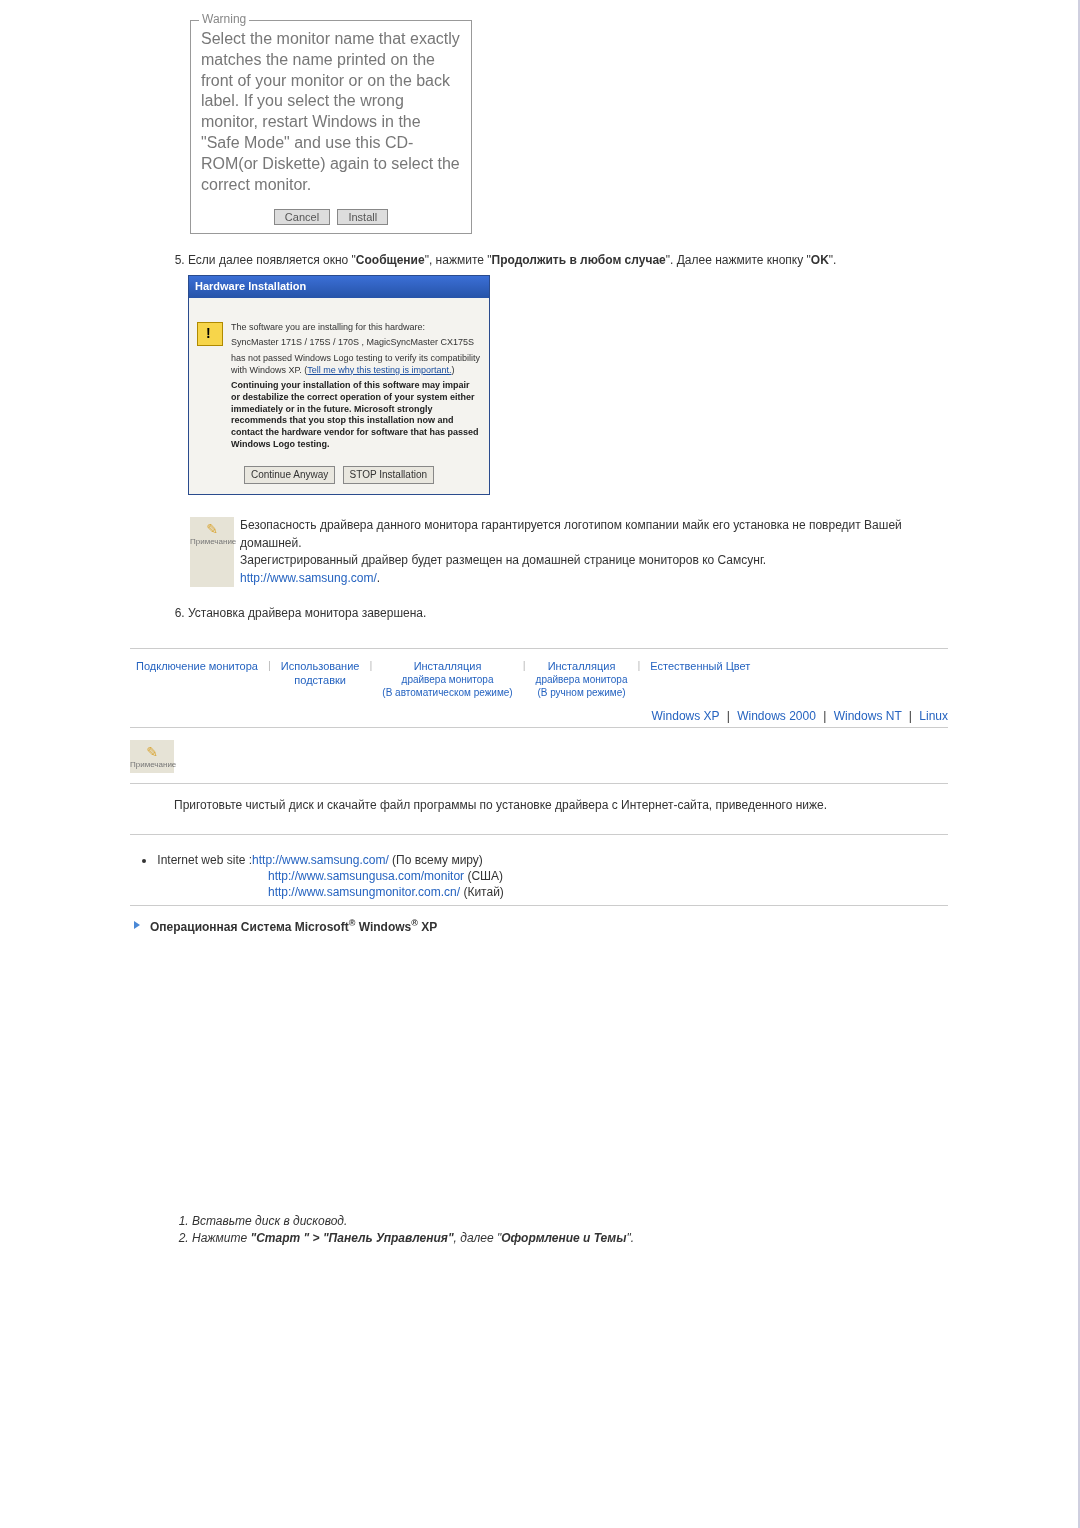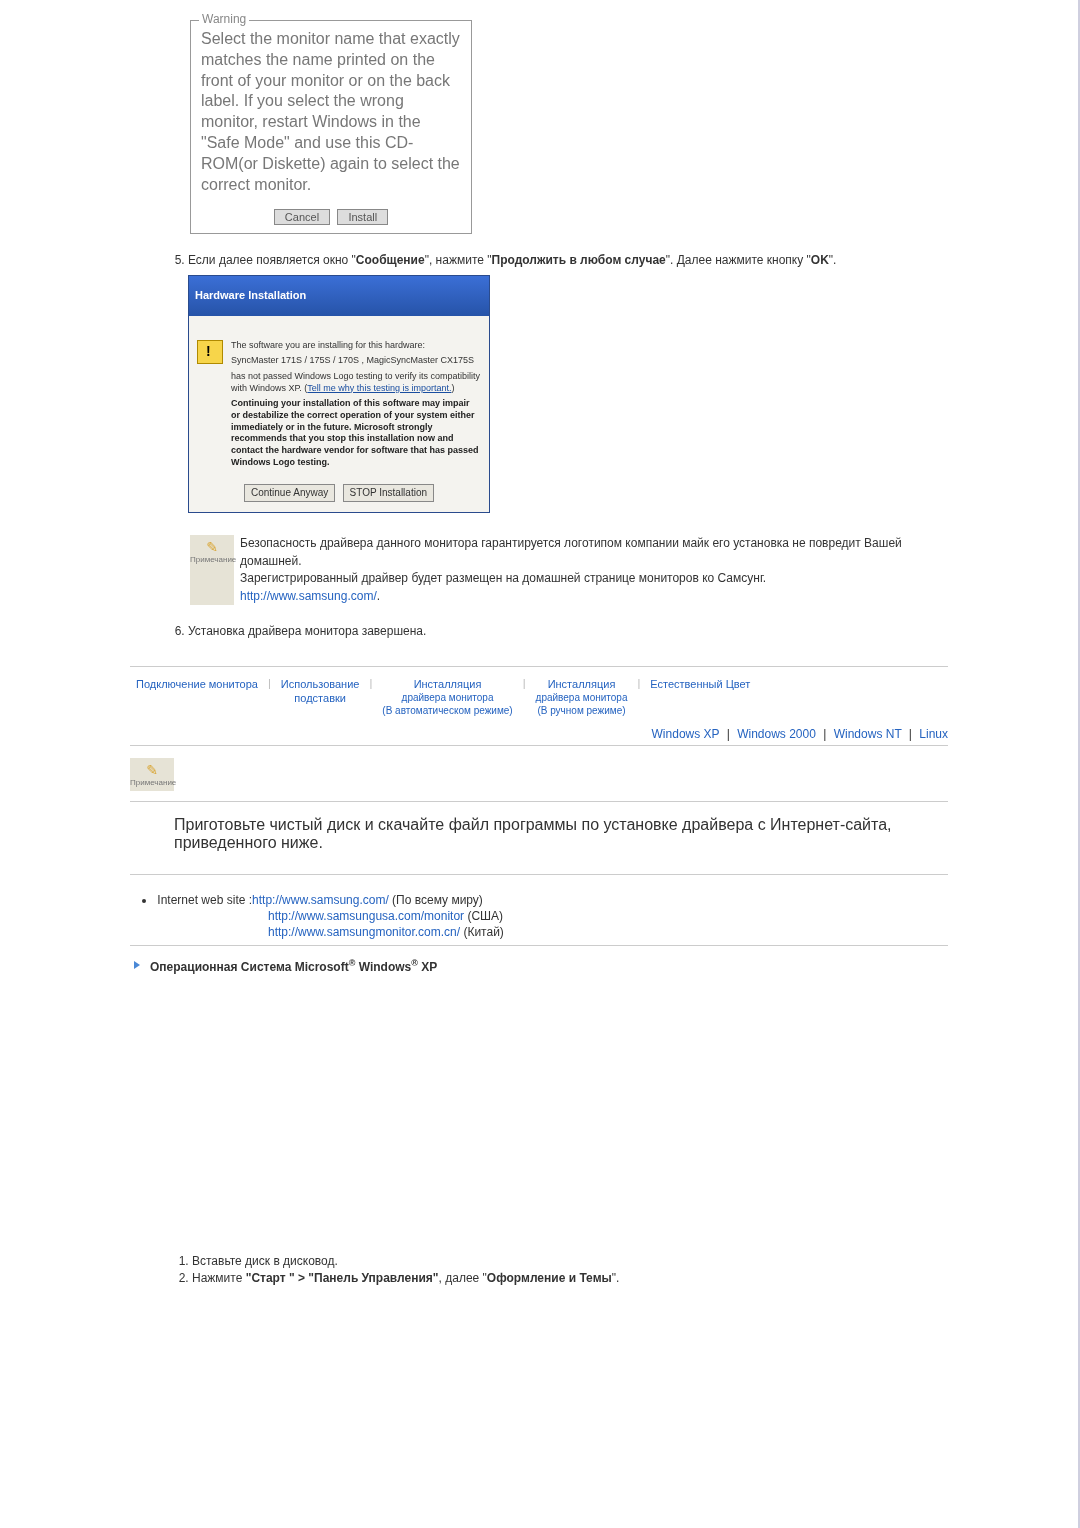--- a/index.html
+++ b/index.html
@@ -69,21 +69,21 @@
   .hw-dialog {
     width: 300px;
     border: 1px solid #2a4b8d;
     margin-top: 6px;
     background: #f4f3ef;
   }
   .hw-title {
     background: linear-gradient(#3b6fd6, #2653a8);
     color: #fff;
     font-size: 11px;
-    padding: 12px 6px;
+    padding: 3px 6px;
     font-weight: bold;
   }
   .hw-body {
     padding: 8px 8px 6px 8px;
     display: flex;
     gap: 8px;
     margin-top: 16px;
   }
   .hw-icon {
     width: 24px;
@@ -164,21 +164,21 @@
     padding-bottom: 10px;
     border-bottom: 1px solid #ccc;
     align-items: flex-start;
   }
   .note2 .txt {
     font-size: 12px;
     line-height: 1.5;
   }
   .plain-para {
     margin: 14px 0 18px 0;
-    font-size: 16px;
+    font-size: 12px;
     border-bottom: 1px solid #ccc;
     padding-bottom: 22px;
     padding-left: 44px;
   }
   .web-links {
     font-size: 12px;
     padding-left: 12px;
     border-bottom: 1px solid #ccc;
     padding-bottom: 4px;
   }
@@ -203,20 +203,21 @@
     width: 0; height: 0;
     border-top: 4px solid transparent;
     border-bottom: 4px solid transparent;
     border-left: 6px solid #4a88d6;
   }
   sup { font-size: 9px; }
   .bottom-list {
     margin-top: 280px;
     padding-left: 40px;
     font-size: 12px;
+    font-style: italic;
   }
   .bottom-list ol {
     padding-left: 22px;
     margin: 0;
   }
   .bottom-list li { margin-bottom: 3px; }
   .note-icon-box {
     width:44px; flex:0 0 44px; text-align:center;
     background:#e6e3d6; padding:4px 0;
   }

